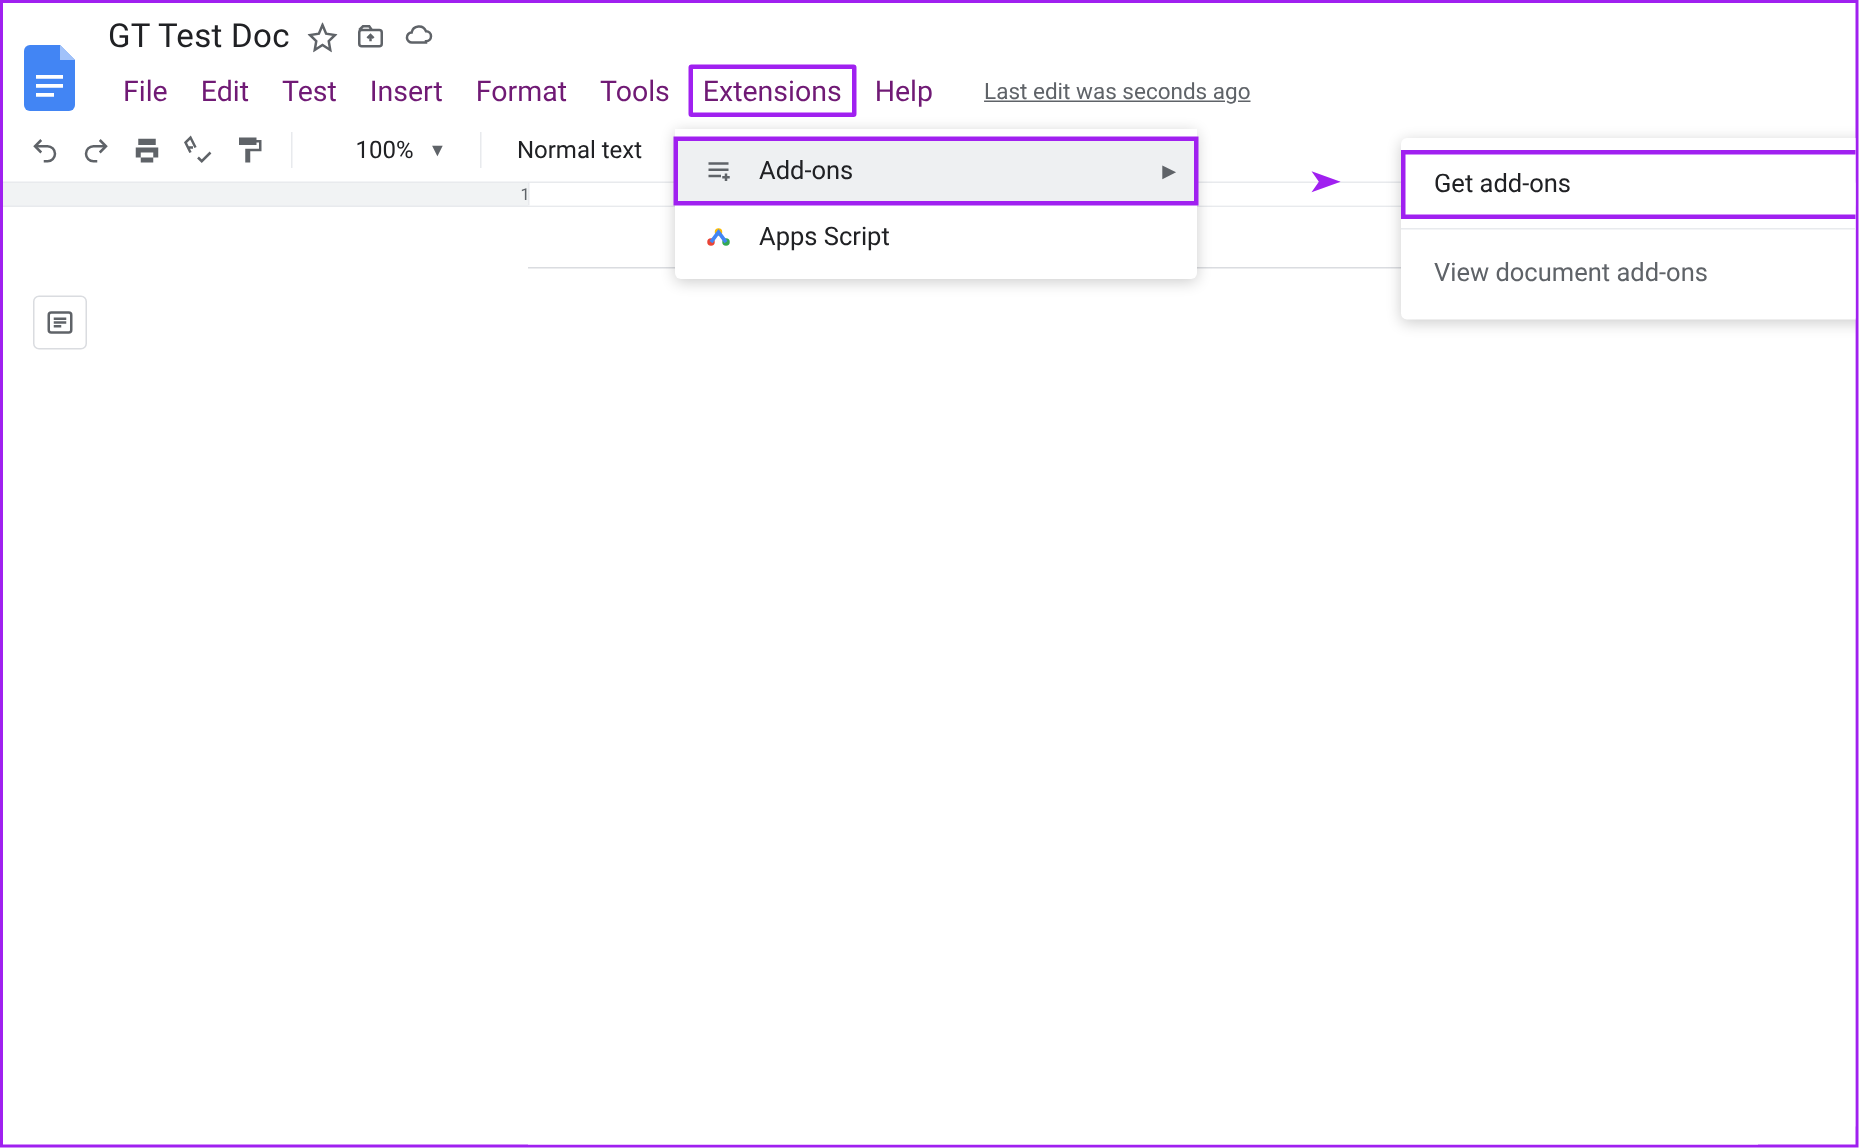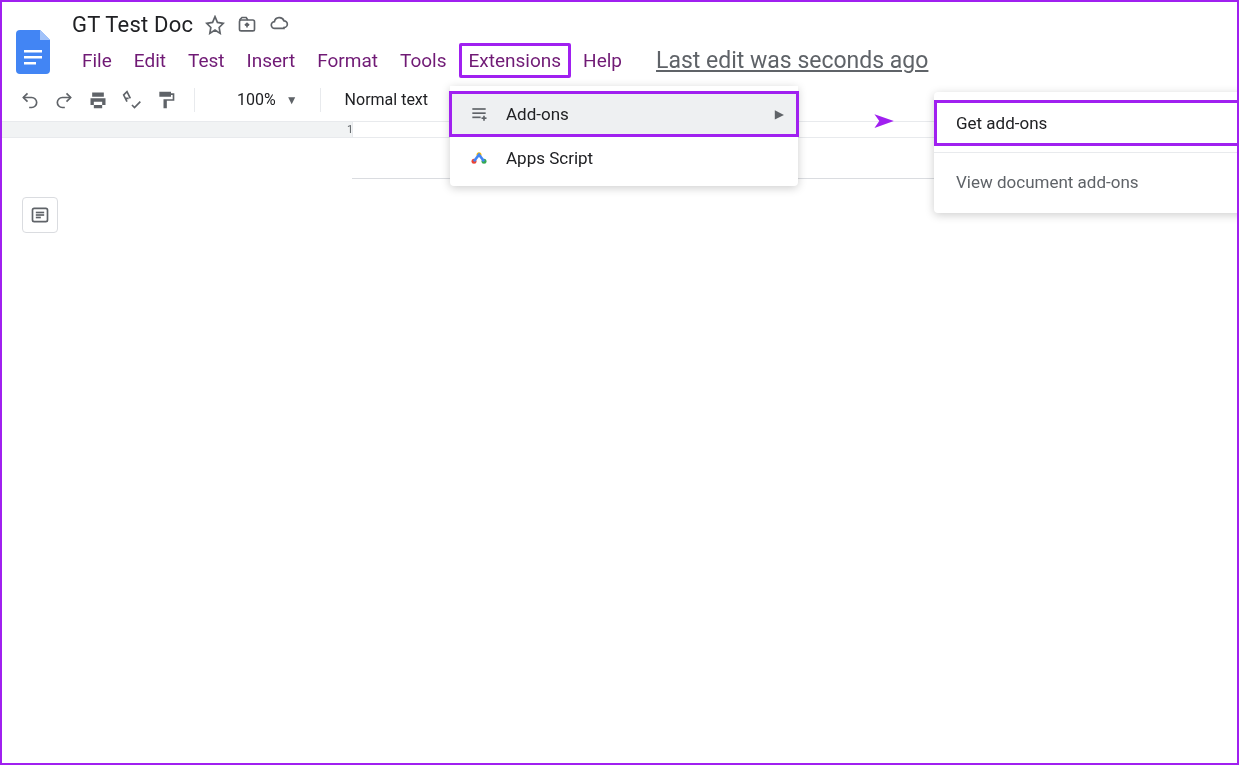--- a/index.html
+++ b/index.html
@@ -31,21 +31,21 @@
 .menu-item {
   font-size: 19px; color: #701a75;
   padding: 6px 10px; border-radius: 4px;
   cursor: pointer;
 }
 .menu-item.highlighted {
   border: 3px solid #a020f0; border-radius: 2px;
   padding: 3px 7px;
 }
 .last-edit {
-  font-size: 23px; color: #5f6368;
+  font-size: 15px; color: #5f6368;
   text-decoration: underline;
   margin-left: 22px; cursor: pointer;
 }
 .toolbar {
   display: flex; align-items: center;
   height: 44px;
   border-bottom: 1px solid #e8eaed;
   padding: 0 14px;
   gap: 6px;
 }

